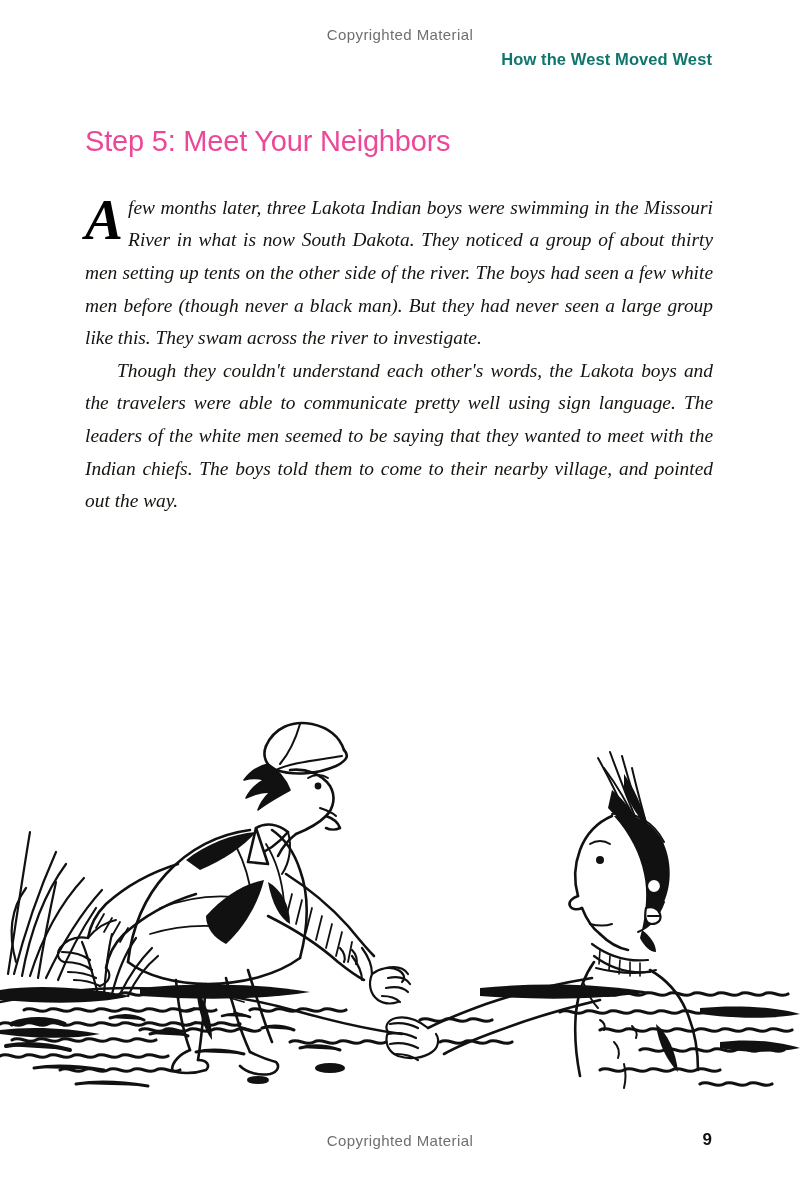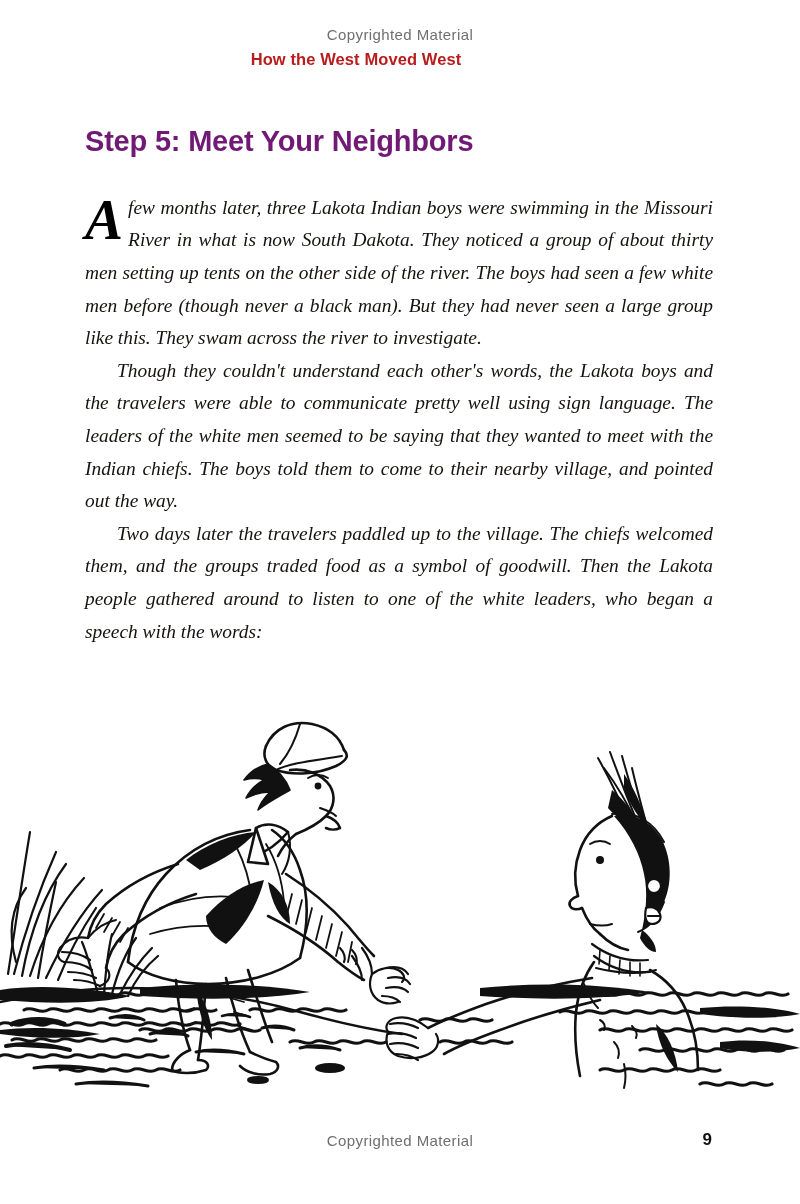--- a/index.html
+++ b/index.html
@@ -32,44 +32,44 @@
     font-family: "Liberation Sans", sans-serif;
     font-size: 15px;
     letter-spacing: 0.4px;
     color: #6f6f6f;
   }
   .running-head {
     position: absolute;
     top: 50px;
     left: 0;
     width: 712px;
-    text-align: center;
+    text-align: right;
     font-family: "Liberation Sans", sans-serif;
     font-weight: bold;
     font-size: 16.5px;
     letter-spacing: 0.1px;
-    color: #b91c1c;
+    color: #0f766e;
   }
 
   
   .column {
     position: absolute;
     left: 85px;
     top: 126px;
     width: 628px;
   }
 
   .chapter-title {
     font-family: "Liberation Sans", sans-serif;
-    font-weight: bold;
+    font-weight: normal;
     font-size: 29px;
     letter-spacing: -0.2px;
     line-height: 1.1;
     margin: 0 0 34px 0;
-    color: #701a75;
+    color: #ec4899;
   }
 
   .para {
     font-size: 19.4px;
     line-height: 32.6px;
     text-align: justify;
     text-justify: inter-word;
     margin: 0;
     color: #16130f;
     font-style: italic;
@@ -140,21 +140,20 @@
   <div class="running-head">How the West Moved West</div>
 
   <div class="column">
 
     <h1 class="chapter-title">Step 5: Meet Your Neighbors</h1>
 
     <p class="para lead">A few months later, three Lakota Indian boys were swimming in the Missouri River in what is now South Dakota. They noticed a group of about thirty men setting up tents on the other side of the river. The boys had seen a few white men before (though never a black man). But they had never seen a large group like this. They swam across the river to investigate.</p>
 
     <p class="para">Though they couldn't understand each other's words, the Lakota boys and the travelers were able to communicate pretty well using sign language. The leaders of the white men seemed to be saying that they wanted to meet with the Indian chiefs. The boys told them to come to their nearby village, and pointed out the way.</p>
 
-    <p class="para">Two days later the travelers paddled up to the village. The chiefs welcomed them, and the groups traded food as a symbol of goodwill. Then the Lakota people gathered around to listen to one of the white leaders, who began a speech with the words:</p>
 
   </div>
 
   <div class="illustration">
     <svg viewBox="0 0 800 390" xmlns="http://www.w3.org/2000/svg">
       <g fill="none" stroke="#111111" stroke-linecap="round" stroke-linejoin="round">
 
         <g stroke-width="2.2">
           <path d="M8 262 C 16 210, 22 168, 30 120"></path>
           <path d="M14 262 C 26 215, 40 176, 56 140"></path>

